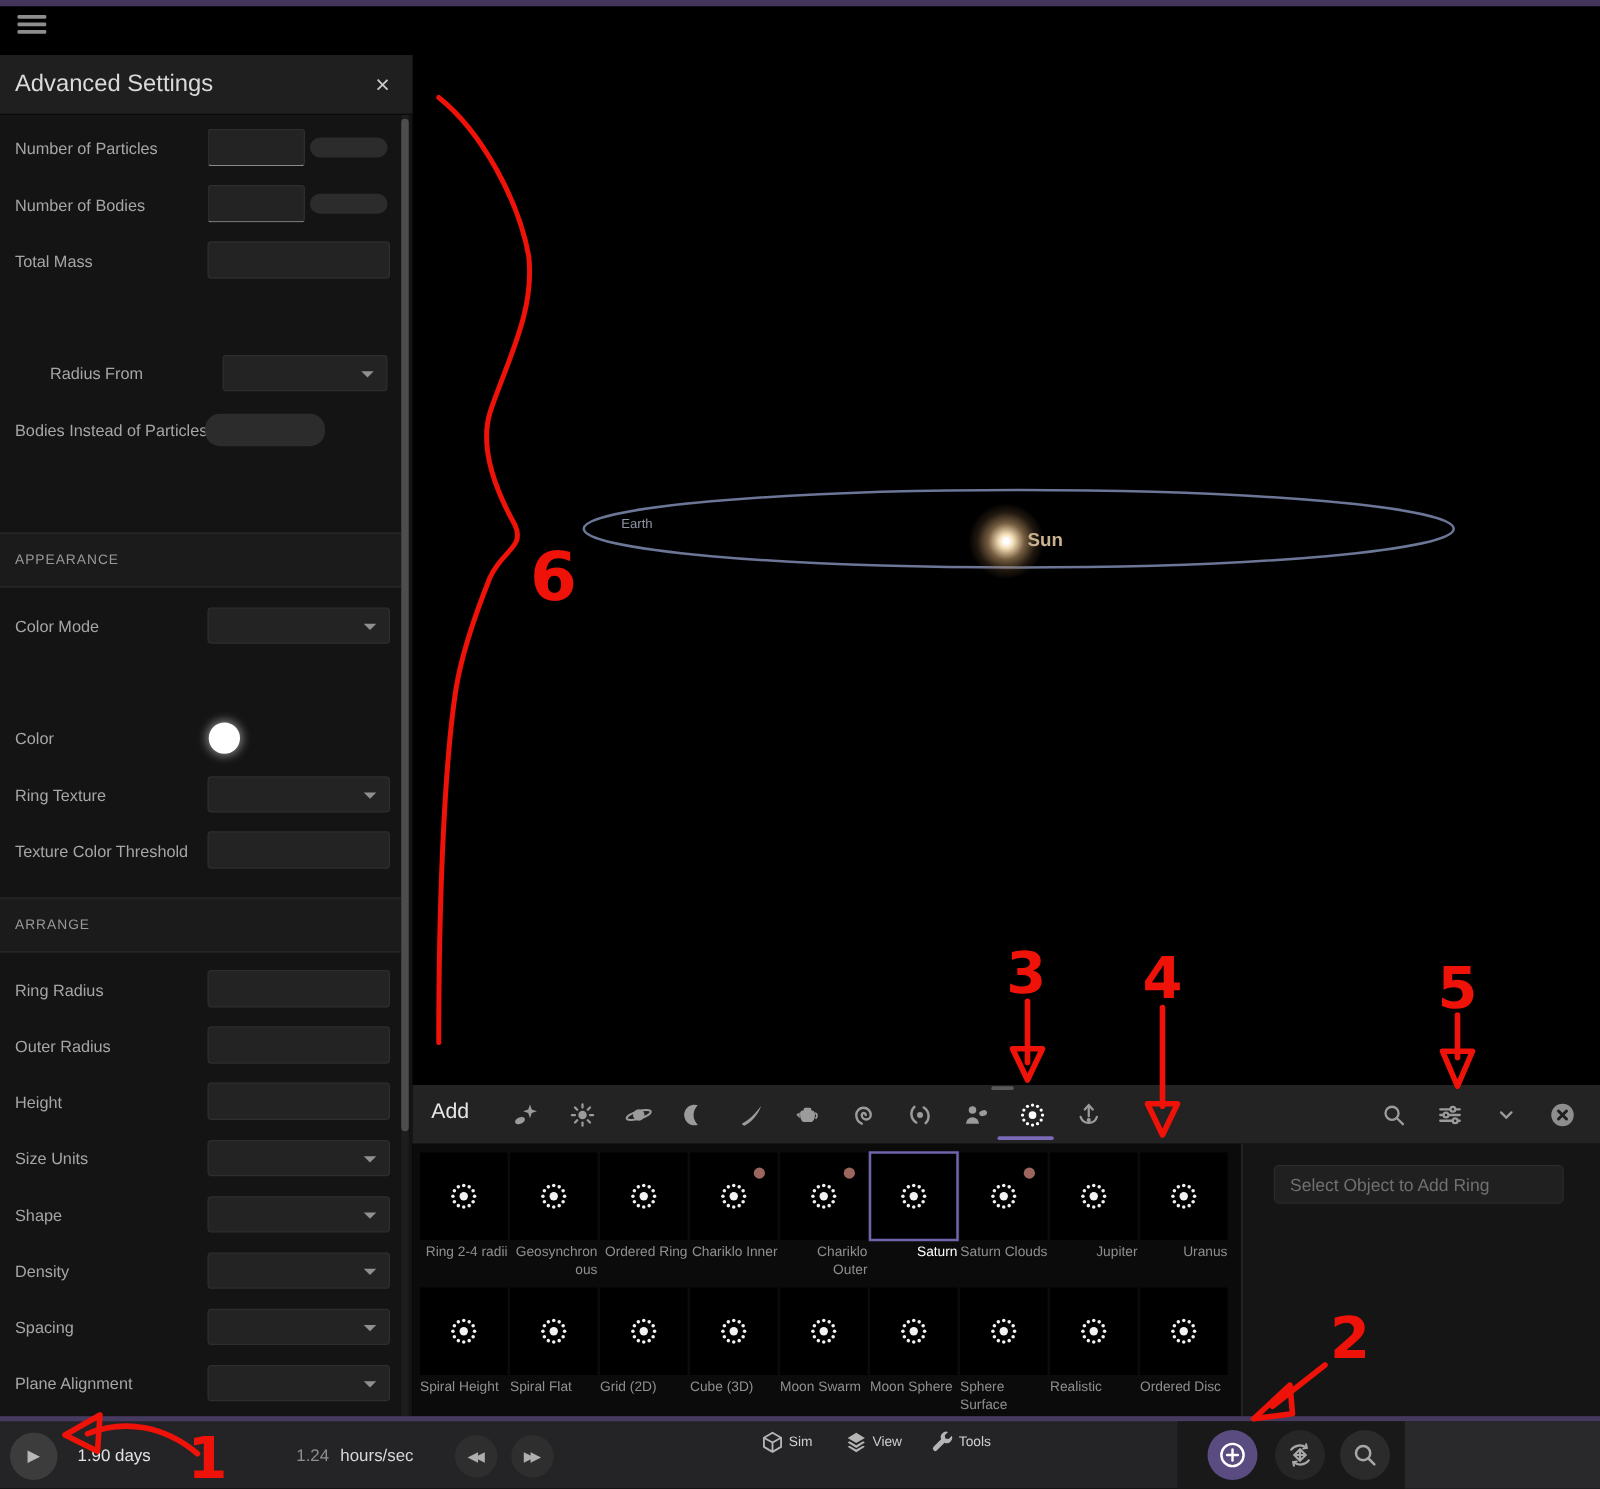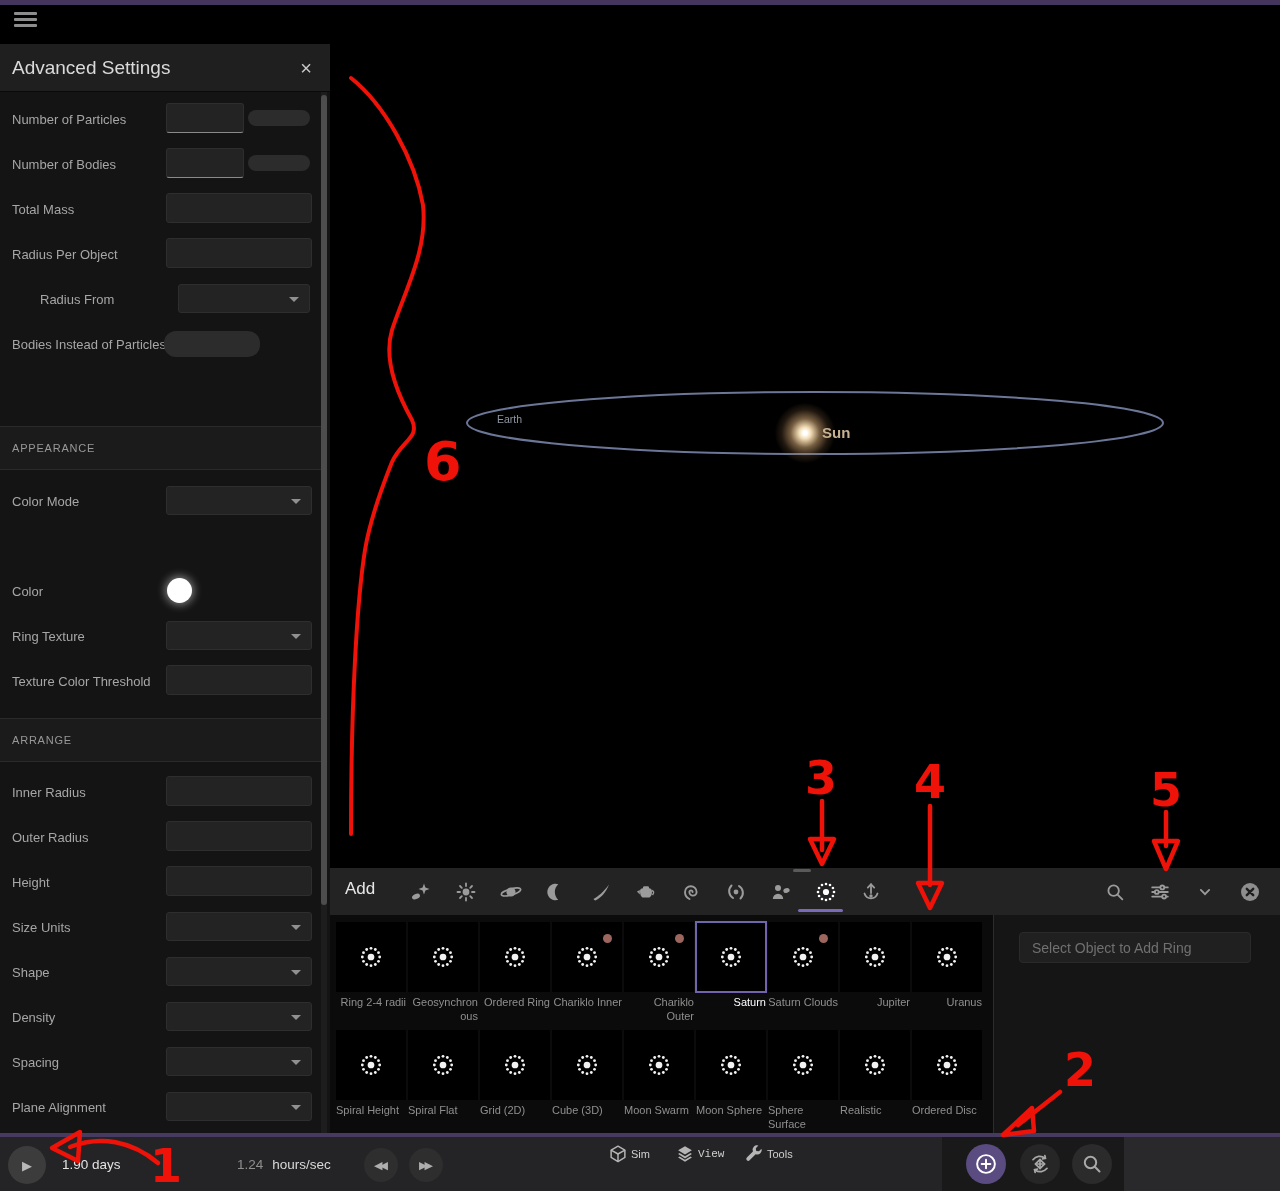--- a/index.html
+++ b/index.html
@@ -74,21 +74,21 @@
   #bb-light { left:1124px; top:0; width:156px; height:54px; background:#29292b; }
   .circlebtn { position:absolute; border-radius:50%; display:flex; align-items:center; justify-content:center; cursor:pointer; }
   #play-btn { left:8px; top:9px; width:38px; height:38px; background:#3c3c3c; color:#b8b8b8; font-size:13px; }
   #elapsed { left:62px; top:0; height:54px; display:flex; align-items:center; font-size:13.5px; color:#e3e3e3; }
   #rate { left:237px; top:0; height:54px; display:flex; align-items:center; gap:9px; font-size:13.5px; }
   #rate-value { color:#8f8f8f; } #rate-unit { color:#d8d8d8; }
   #rewind-btn { left:364px; top:11px; width:34px; height:34px; background:#2e2e2e; color:#aeaeae; font-size:11px; letter-spacing:-3px; padding-right:3px; }
   #forward-btn { left:409px; top:11px; width:34px; height:34px; background:#2e2e2e; color:#aeaeae; font-size:11px; letter-spacing:-3px; padding-right:3px; }
   .bbmenu { position:absolute; top:6px; width:60px; display:flex; flex-direction:row; align-items:center; gap:2px; color:#b5b5b5; cursor:pointer; }
   .bbmenu span { font-size:11px; color:#cfcfcf; }
-  #menu-sim { left:607px; } #menu-view { left:674px;font-family:Liberation Mono, monospace; } #menu-tools { left:743px; }
+  #menu-sim { left:607px; } #menu-view { left:674px; } #menu-tools { left:743px; }
   #add-object-btn { left:966px; top:7px; width:40px; height:40px; background:#5a4b80; color:#fff; }
   #move-btn { left:1020px; top:7px; width:40px; height:40px; background:#262627; color:#a8a8a8; }
   #zoom-btn { left:1072px; top:7px; width:40px; height:40px; background:#2b2b2c; color:#a8a8a8; }
 
   
   #annotations { left:0; top:0; width:1280px; height:1191px; pointer-events:none; z-index:50; }
   #annotations text { font-family:"DejaVu Sans",sans-serif; font-weight:bold; }
 
   svg.ic { display:block; }
 </style>
@@ -146,24 +146,20 @@
     </div>
     <div class="prow" style="top:97px">
       <span class="plabel">Number of Bodies</span>
       <div class="pinput short"></div>
       <div class="blob" style="left:248px;top:14px;width:62px;height:16px"></div>
     </div>
     <div class="prow" style="top:142px">
       <span class="plabel">Total Mass</span>
       <div class="pinput med"></div>
     </div>
-    <div class="prow" style="top:187px">
-      <span class="plabel">Radius Per Object</span>
-      <div class="pinput med"></div>
-    </div>
     <div class="prow" style="top:232px">
       <span class="plabel ind1">Radius From</span>
       <div class="pdrop narrow"></div>
     </div>
     <div class="prow" style="top:277px">
       <span class="plabel">Bodies Instead of Particles</span>
       <div class="blob" style="left:164px;top:10px;width:96px;height:26px"></div>
     </div>
 
     <div class="sectionband" style="top:382px">
@@ -185,21 +181,21 @@
     <div class="prow" style="top:614px">
       <span class="plabel">Texture Color Threshold</span>
       <div class="pinput med"></div>
     </div>
 
     <div class="sectionband" style="top:674px">
       <span>ARRANGE</span>
     </div>
 
     <div class="prow" style="top:725px">
-      <span class="plabel">Inner Radius</span>
+      <span class="plabel">Ring Radius</span>
       <div class="pinput med"></div>
     </div>
     <div class="prow" style="top:770px">
       <span class="plabel">Outer Radius</span>
       <div class="pinput med"></div>
     </div>
     <div class="prow" style="top:815px">
       <span class="plabel">Height</span>
       <div class="pinput med"></div>
     </div>

